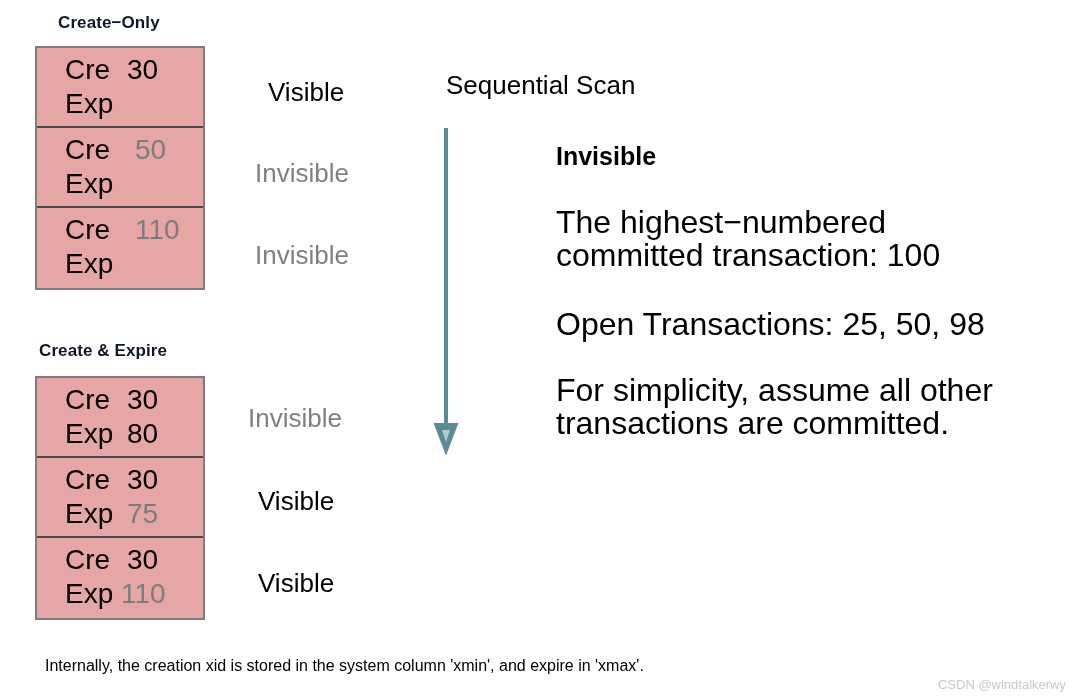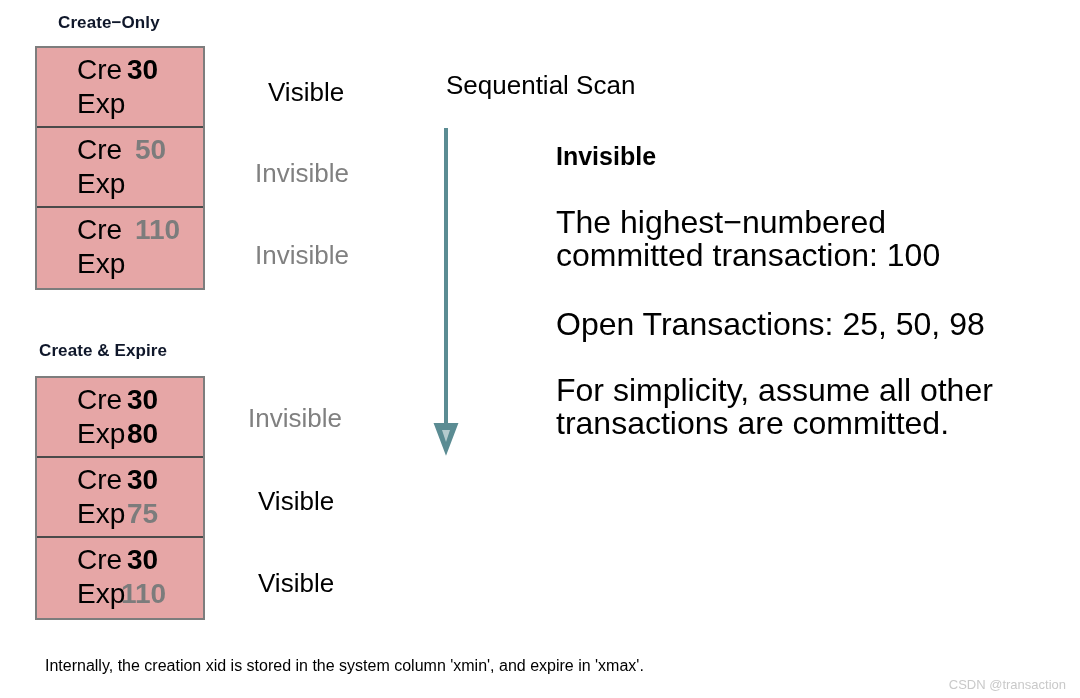--- a/index.html
+++ b/index.html
@@ -55,28 +55,27 @@
     height: 34px;
     line-height: 34px;
     font-size: 28px;
     white-space: nowrap;
   }
   .tuple-line.l1 { top: 5px; }
   .tuple-line.l2 { top: 39px; }
 
   .lbl {
     position: absolute;
-    left: 40px;
+    left: 28px;
     color: #000;
   }
   .val {
     position: absolute;
     left: 98px;
     color: #000;
-    font-weight: bold;
   }
   .val.wide  { left: 90px; }
   .val.wide2 { left: 84px; }
   .val.dim   { color: #7c7c7c; }
 
   
   .verdict {
     position: absolute;
     font-size: 26px;
     line-height: 1;
@@ -246,13 +245,13 @@
 </svg>
 
 <div id="snapshot-heading" class="snap-text">Invisible</div>
 <div id="snapshot-highest" class="snap-text">The highest−numbered
 committed transaction:  100</div>
 <div id="snapshot-open" class="snap-text">Open Transactions: 25, 50, 98</div>
 <div id="snapshot-note" class="snap-text">For simplicity, assume all other
 transactions are committed.</div>
 
 <div id="footnote">Internally, the creation xid is stored in the system column 'xmin', and expire in 'xmax'.</div>
-<div id="watermark">CSDN @transaction</div>
+<div id="watermark">CSDN @windtalkerwy</div>
 
 </body></html>

